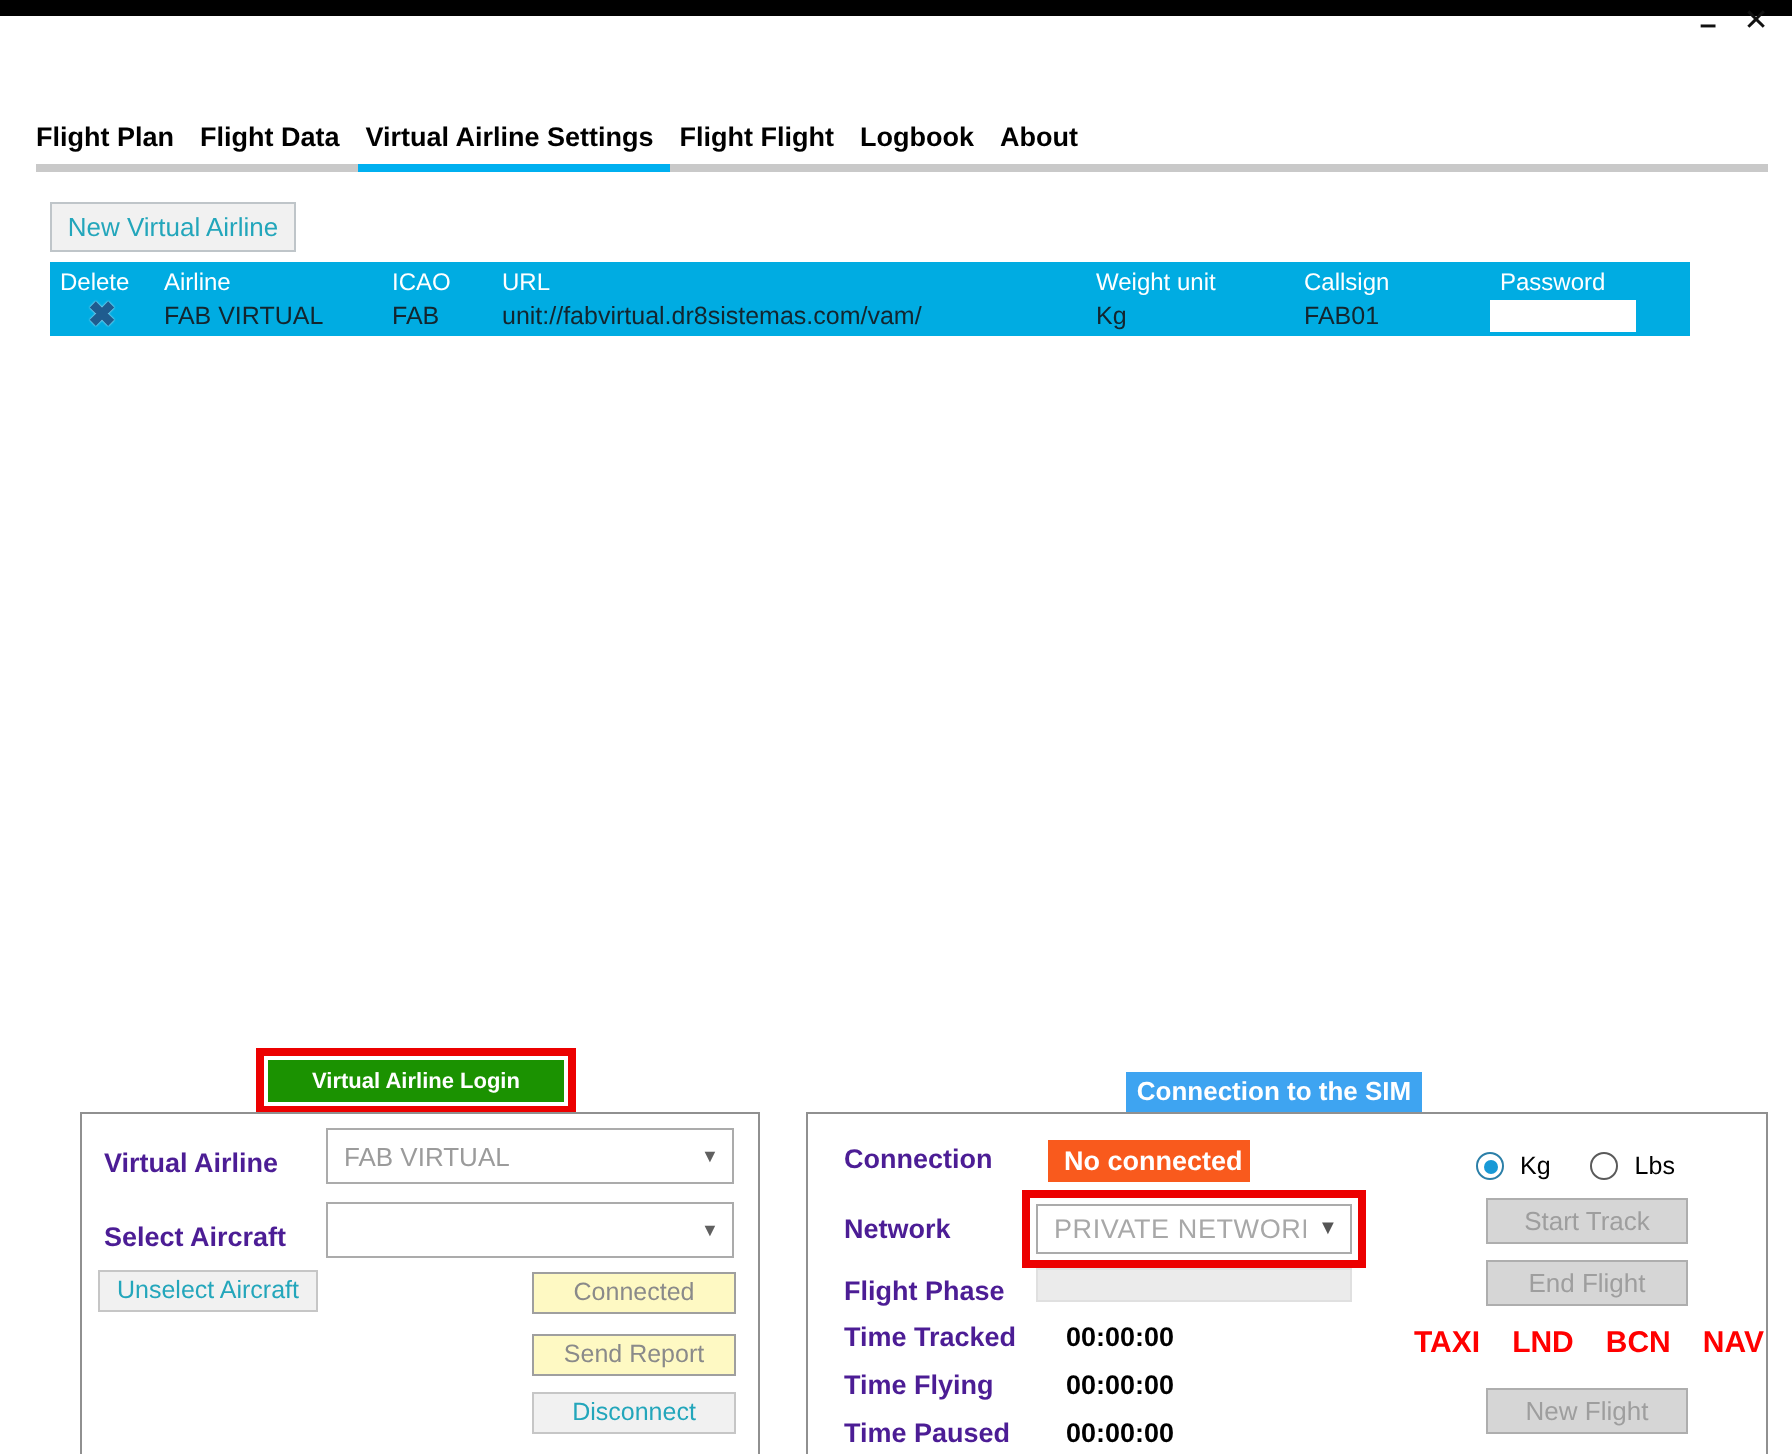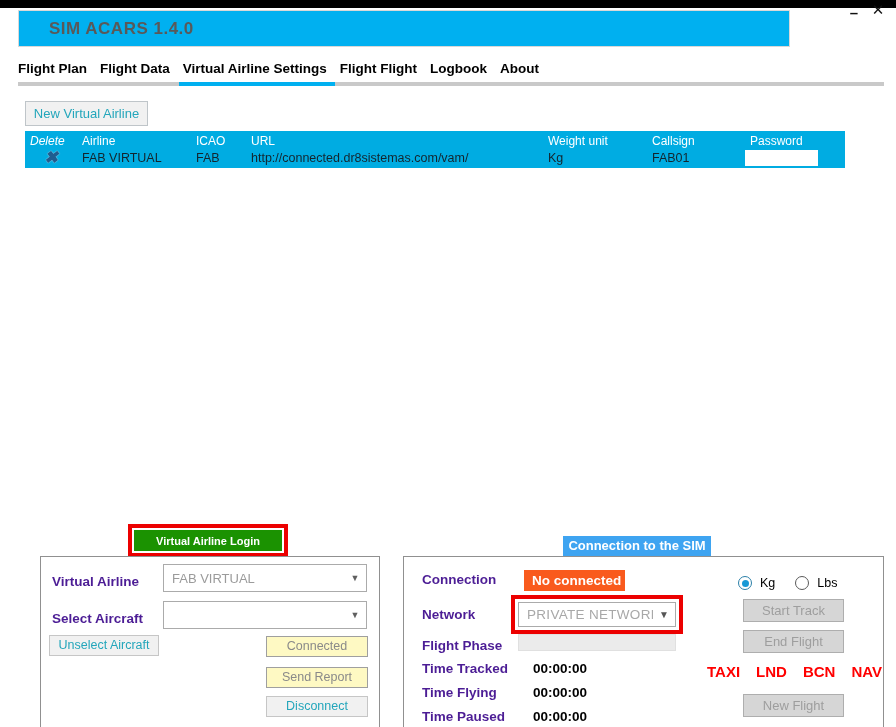--- a/index.html
+++ b/index.html
@@ -27,21 +27,21 @@
 
   
   #new-va-btn { left:25px; top:101px; width:123px; height:25px; background:#f1f1f1;
             border:1px solid #bfc5c9; color:#23A6BB; font-size:13px; text-align:center;
             line-height:23px; }
 
   
   #va-table { left:25px; top:131px; width:820px; height:37px; background:#00ACE2; }
   .t-row { display:flex; }
   .t-cell { padding-left:5px; overflow:hidden; white-space:nowrap; }
-  .c0{width:52px;font-style:italic;} .c1{width:114px;} .c2{width:55px;} .c3{width:297px;}
+  .c0{width:52px;} .c1{width:114px;} .c2{width:55px;} .c3{width:297px;}
   .c4{width:104px;} .c5{width:98px;} .c6{width:100px;}
   #va-table .head { height:17px; align-items:flex-end; }
   #va-table .head .t-cell { color:#fff; font-size:12px; }
   #va-table .data { height:20px; align-items:center; }
   #va-table .data .t-cell { color:#13252e; font-size:12.5px; }
   .del-x { display:block; width:100%; text-align:center; color:#1F5C8F; font-size:17px;
            font-weight:bold; line-height:20px; text-shadow:0 0 1px #e8f7ff; }
   #pwd-input { width:73px; height:16px; border:none; outline:none; background:#fff;
            margin-left:0; font-size:12px; }
 
@@ -112,23 +112,20 @@
   #indicators { left:303px; top:106px; width:166px; display:flex; justify-content:space-between;gap:16px; }
   #indicators span { color:#FF0000; font-weight:bold; font-size:15px; }
 </style>
 </head>
 <body>
 
 <div id="stage">
 
   <div class="abs" id="topbar"></div>
 
-  <div class="abs" id="banner">
-    <div class="title">SIM ACARS  1.4.0</div>
-  </div>
 
   <div class="abs winbtn" id="min-btn">–</div>
   <div class="abs winbtn" id="close-btn">✕</div>
 
   <div class="abs" id="tabs">
     <div class="tab">Flight Plan</div>
     <div class="tab">Flight Data</div>
     <div class="tab active">Virtual Airline Settings</div>
     <div class="tab">Flight Flight</div>
     <div class="tab">Logbook</div>
@@ -147,21 +144,21 @@
       <div class="t-cell c4">Weight unit</div>
       <div class="t-cell c5">Callsign</div>
       <div class="t-cell c6">Password</div>
     </div>
     <div class="t-row data">
       <div class="t-cell c0" style="padding-left:0;">
         <span class="del-x">✖</span>
       </div>
       <div class="t-cell c1">FAB VIRTUAL</div>
       <div class="t-cell c2">FAB</div>
-      <div class="t-cell c3">http://connected.dr8sistemas.com/vam/</div>
+      <div class="t-cell c3">unit://fabvirtual.dr8sistemas.com/vam/</div>
       <div class="t-cell c4">Kg</div>
       <div class="t-cell c5">FAB01</div>
       <div class="t-cell c6" style="padding-left:0;">
         <input id="pwd-input" type="text" value="" style="">
       </div>
     </div>
   </div>
 
   <div class="abs" id="login-badge-frame">
     <div id="login-badge">Virtual Airline Login</div>

